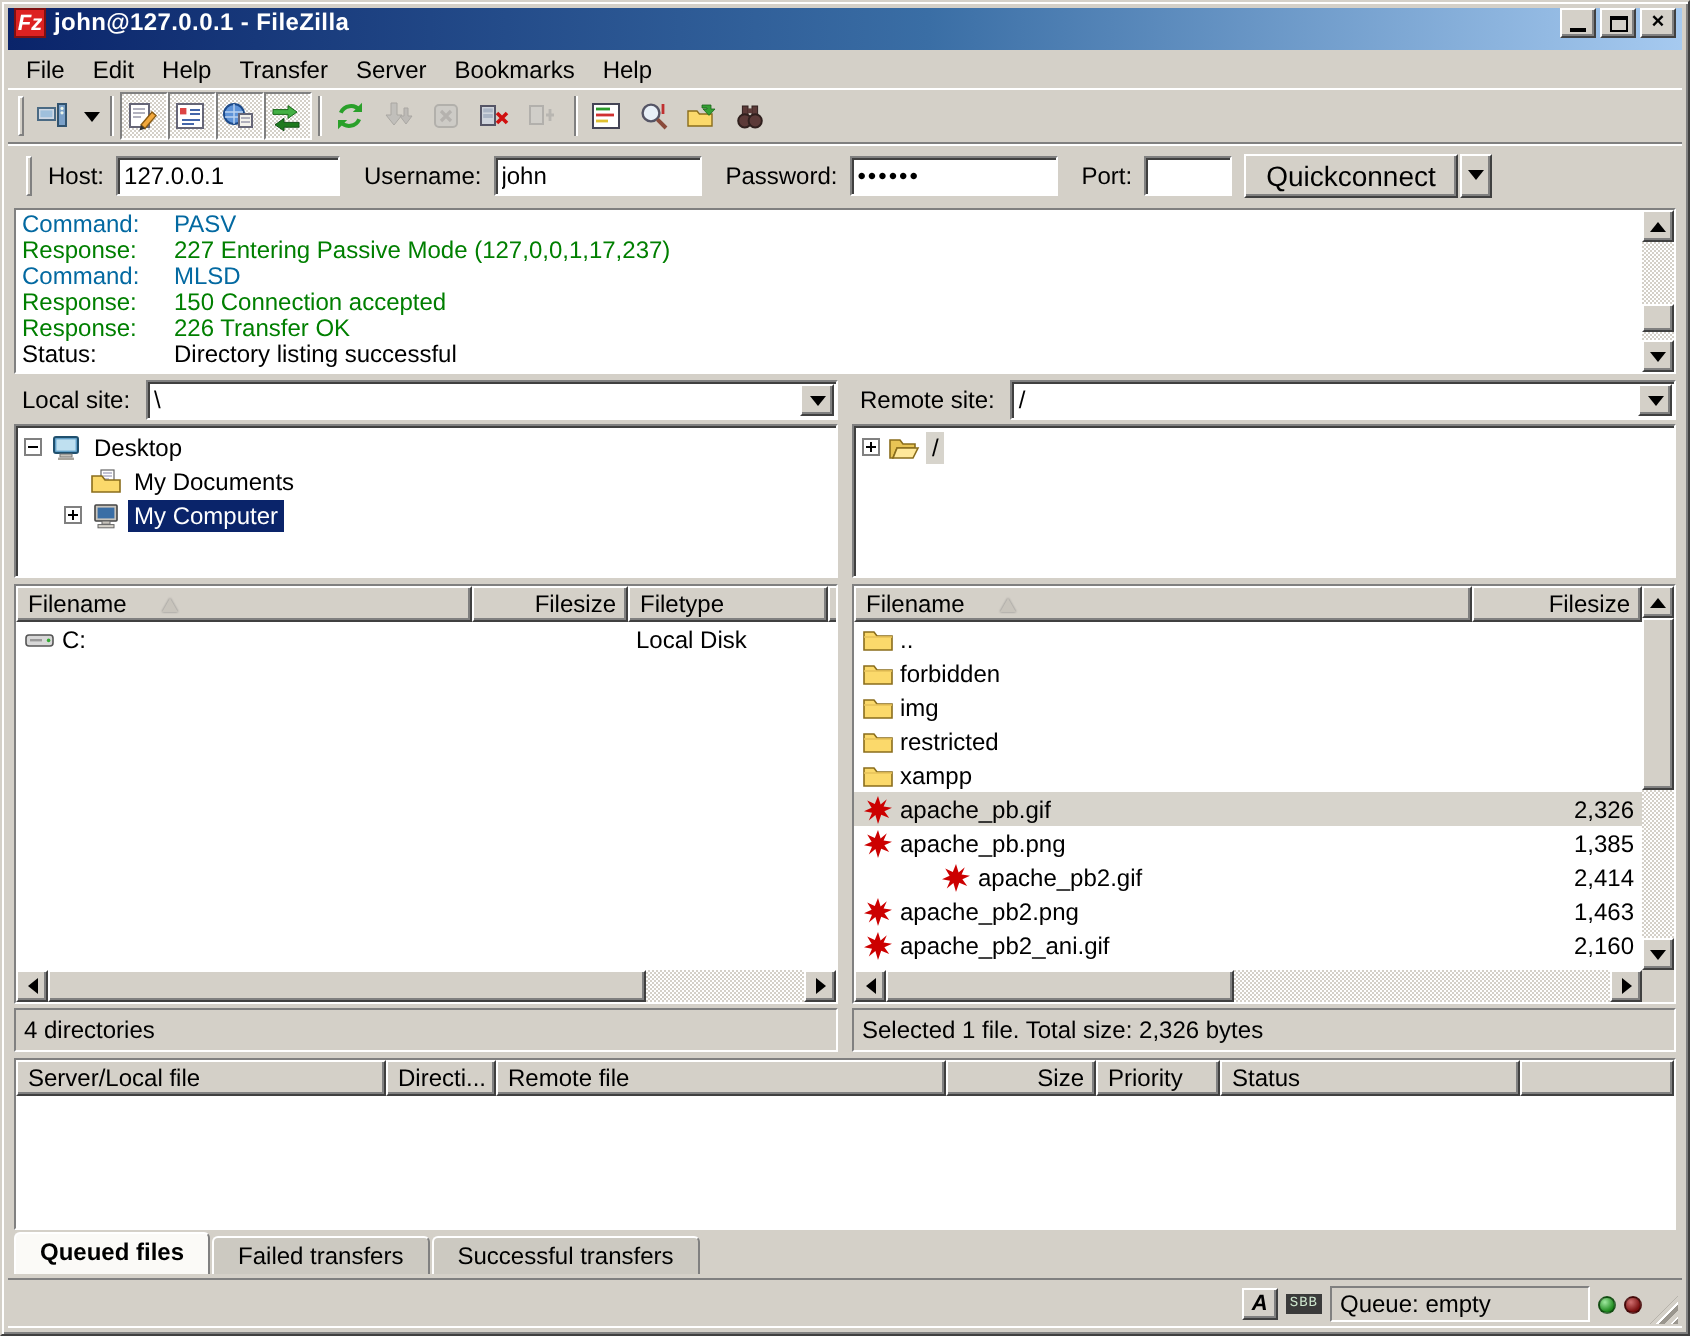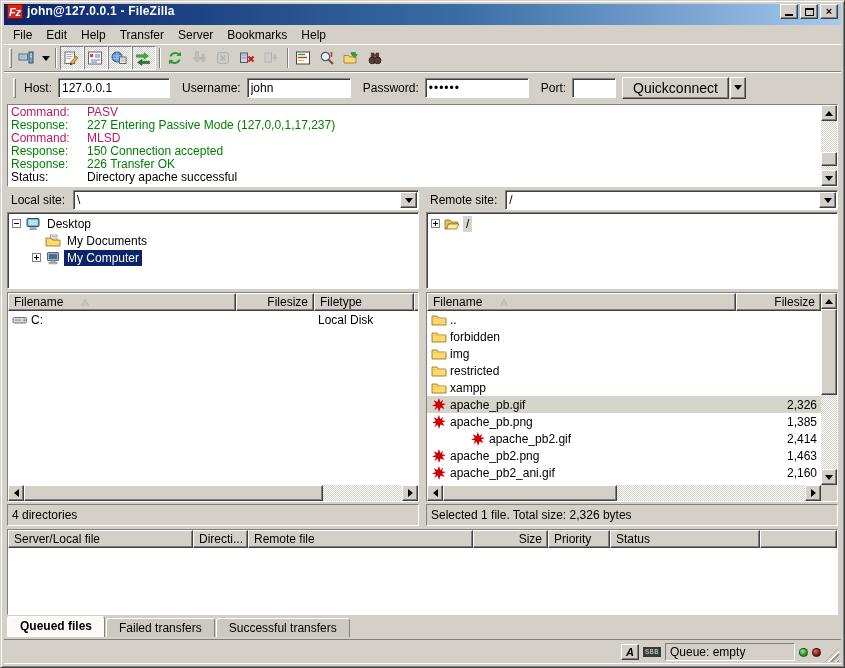--- a/index.html
+++ b/index.html
@@ -59,21 +59,21 @@
     border:1px solid #808080; border-right-color:#fff; border-bottom-color:#fff; box-shadow: inset 1px 1px 0 #404040; background:#fff; }
   .f-host{ width:112px; } .f-user{ width:104px; } .f-pass{ width:104px; letter-spacing:1px;} .f-port{ width:44px; }
   .qc-btn{ height:22px; padding:0 10px; font-size:14px; font-family:"Liberation Sans",sans-serif; }
   .qc-drop{ width:16px; height:22px; display:flex; align-items:center; justify-content:center; padding:0; }
 
   
   .logbox{ margin:1px 3px 2px 3px; height:83px; display:flex; flex:0 0 auto; }
   .logcontent{ flex:1; padding:1px 0 0 3px; overflow:hidden; background:#fff; }
   .log-line{ height:13px; line-height:13px; white-space:nowrap; }
   .log-label{ display:inline-block; width:76px; }
-  .t-command{ color:#be185d; } .t-response{ color:#007f00; } .t-status{ color:#000; }
+  .t-command{ color:#0369a1; } .t-response{ color:#007f00; } .t-status{ color:#000; }
 
   
   .vsb{ width:16px; display:flex; flex-direction:column; flex:0 0 auto; }
   .hsb{ height:16px; display:flex; flex:0 0 auto; }
   .sb-btn{ width:16px; height:16px; flex:0 0 auto; display:flex; align-items:center; justify-content:center;
     background:#d4d0c8; border:1px solid #fff; border-right-color:#404040; border-bottom-color:#404040;
     box-shadow: inset -1px -1px 0 #808080; }
   .sb-track{ flex:1; position:relative; background:repeating-conic-gradient(#ffffff 0% 25%, #d4d0c8 0% 50%) 0 0/2px 2px; }
   .sb-thumb{ position:absolute; background:#d4d0c8; border:1px solid #fff; border-right-color:#404040; border-bottom-color:#404040;
     box-shadow: inset -1px -1px 0 #808080; }
@@ -339,21 +339,21 @@
       </button>
   </div>
 
   <div class="logbox sunken">
     <div class="logcontent" id="loglines">
         <div class="log-line"><span class="log-label t-command">Command:</span><span class="log-text t-command">PASV</span></div>
         <div class="log-line"><span class="log-label t-response">Response:</span><span class="log-text t-response">227 Entering Passive Mode (127,0,0,1,17,237)</span></div>
         <div class="log-line"><span class="log-label t-command">Command:</span><span class="log-text t-command">MLSD</span></div>
         <div class="log-line"><span class="log-label t-response">Response:</span><span class="log-text t-response">150 Connection accepted</span></div>
         <div class="log-line"><span class="log-label t-response">Response:</span><span class="log-text t-response">226 Transfer OK</span></div>
-        <div class="log-line"><span class="log-label t-status">Status:</span><span class="log-text t-status">Directory apache successful</span></div>
+        <div class="log-line"><span class="log-label t-status">Status:</span><span class="log-text t-status">Directory listing successful</span></div>
       </div>
     <div class="vsb">
       <div class="sb-btn">
           <span class="arr arr-up"></span>
         </div>
       <div class="sb-track">
           <div class="sb-thumb" style="left:0;right:0;top:64%;height:14px;"></div>
         </div>
       <div class="sb-btn">
           <span class="arr arr-down"></span>

